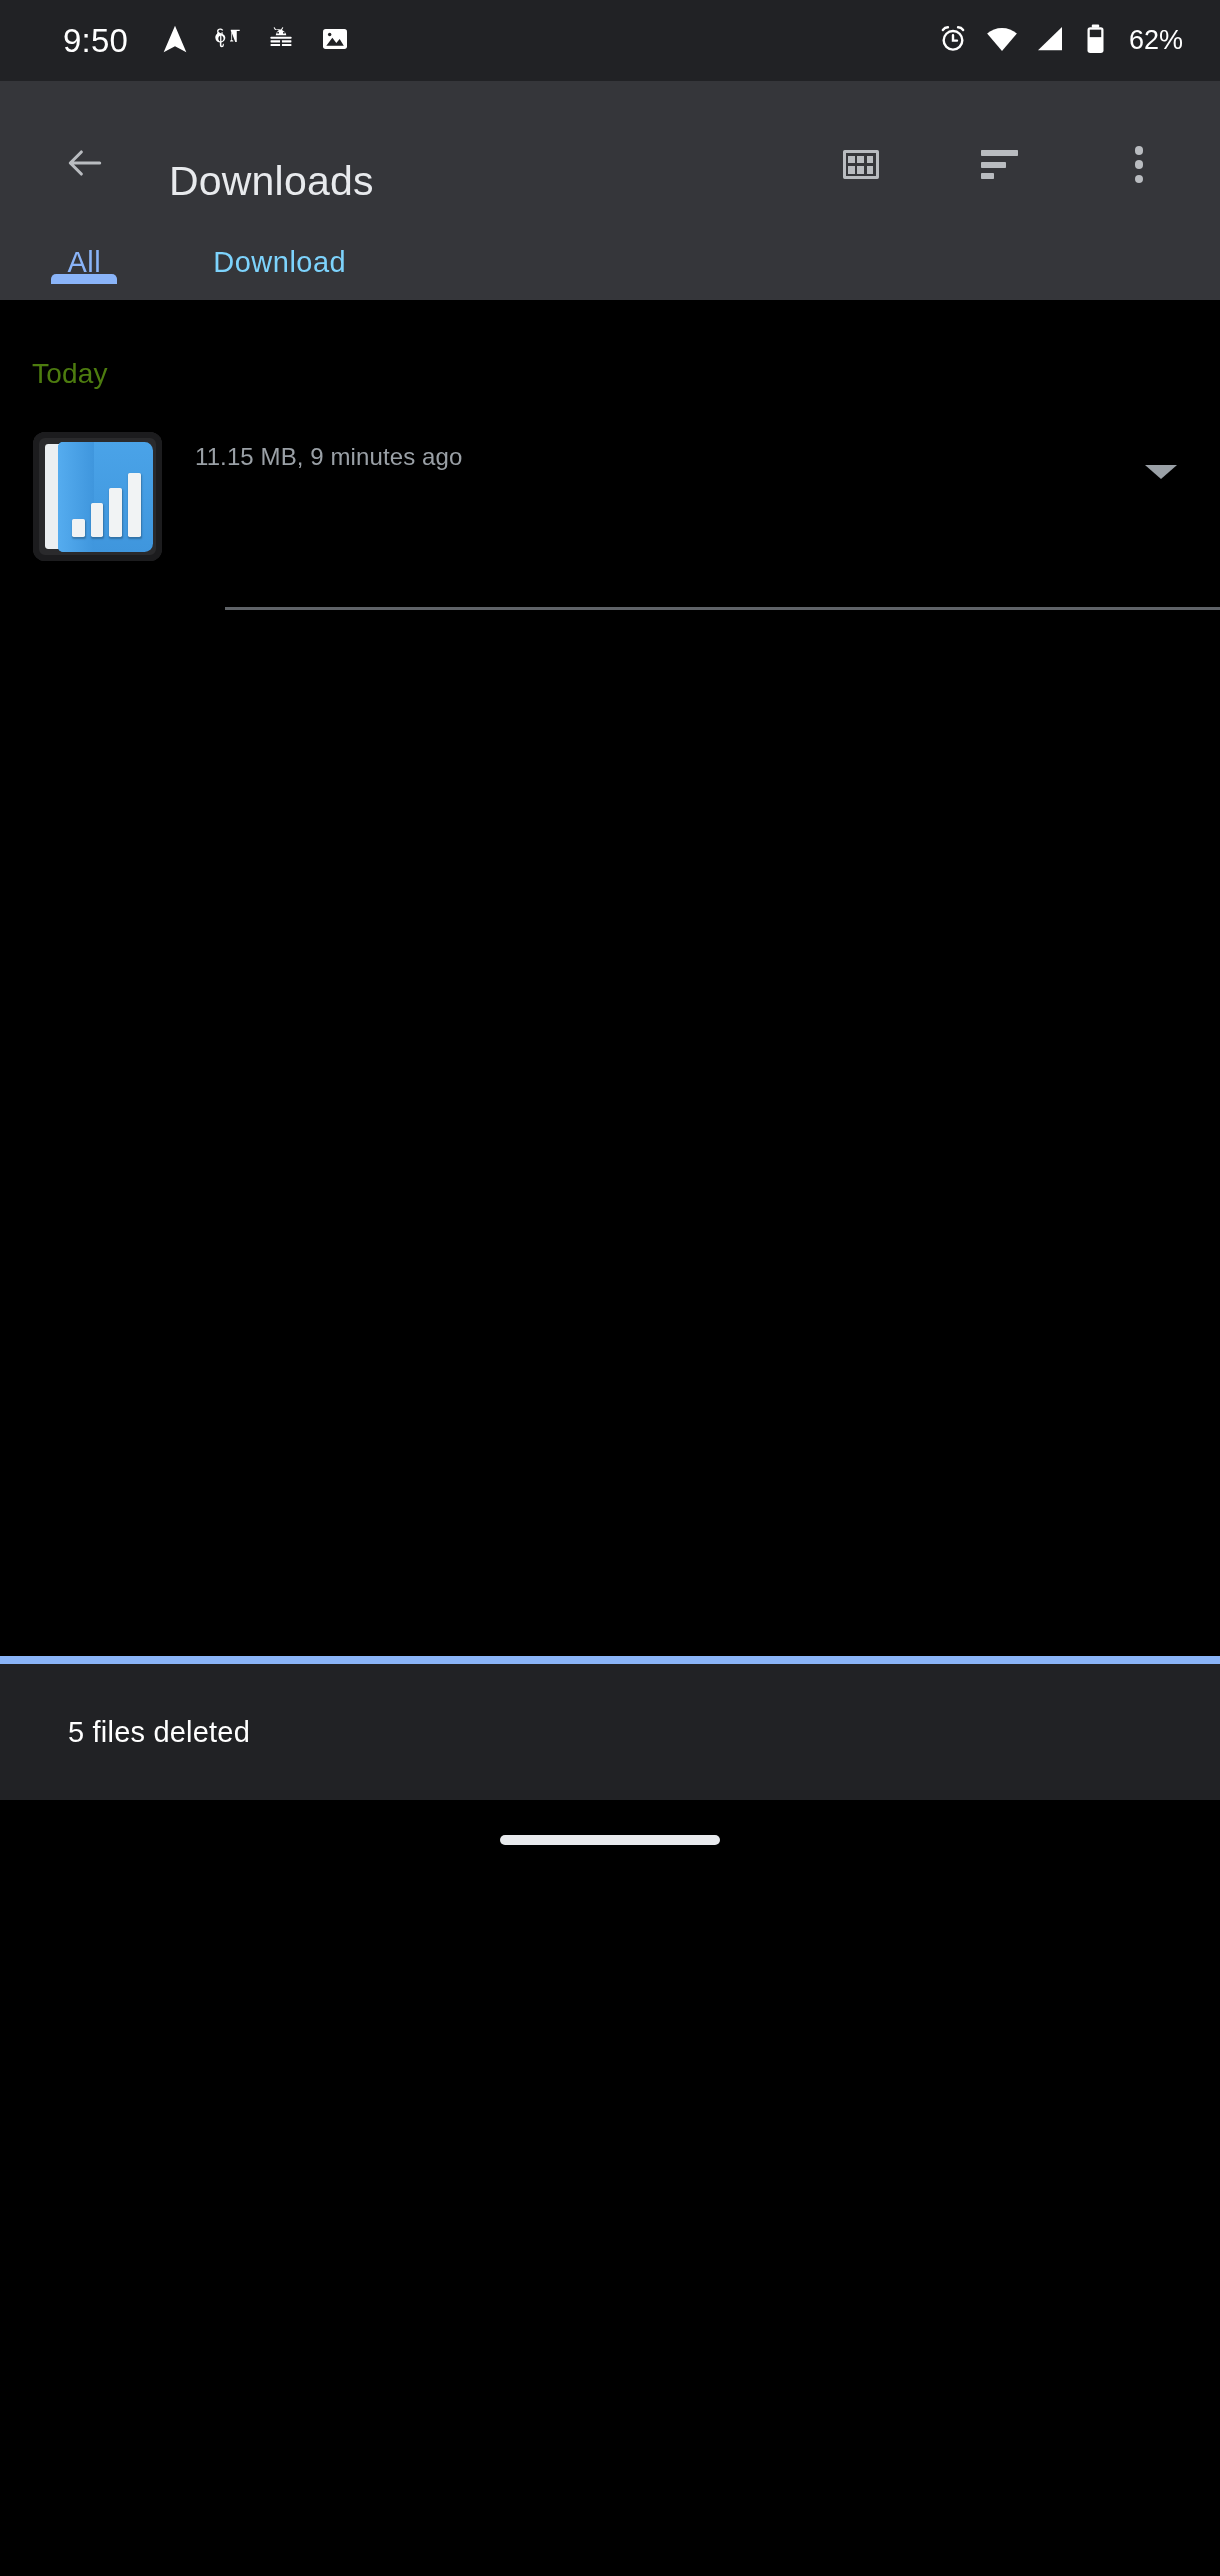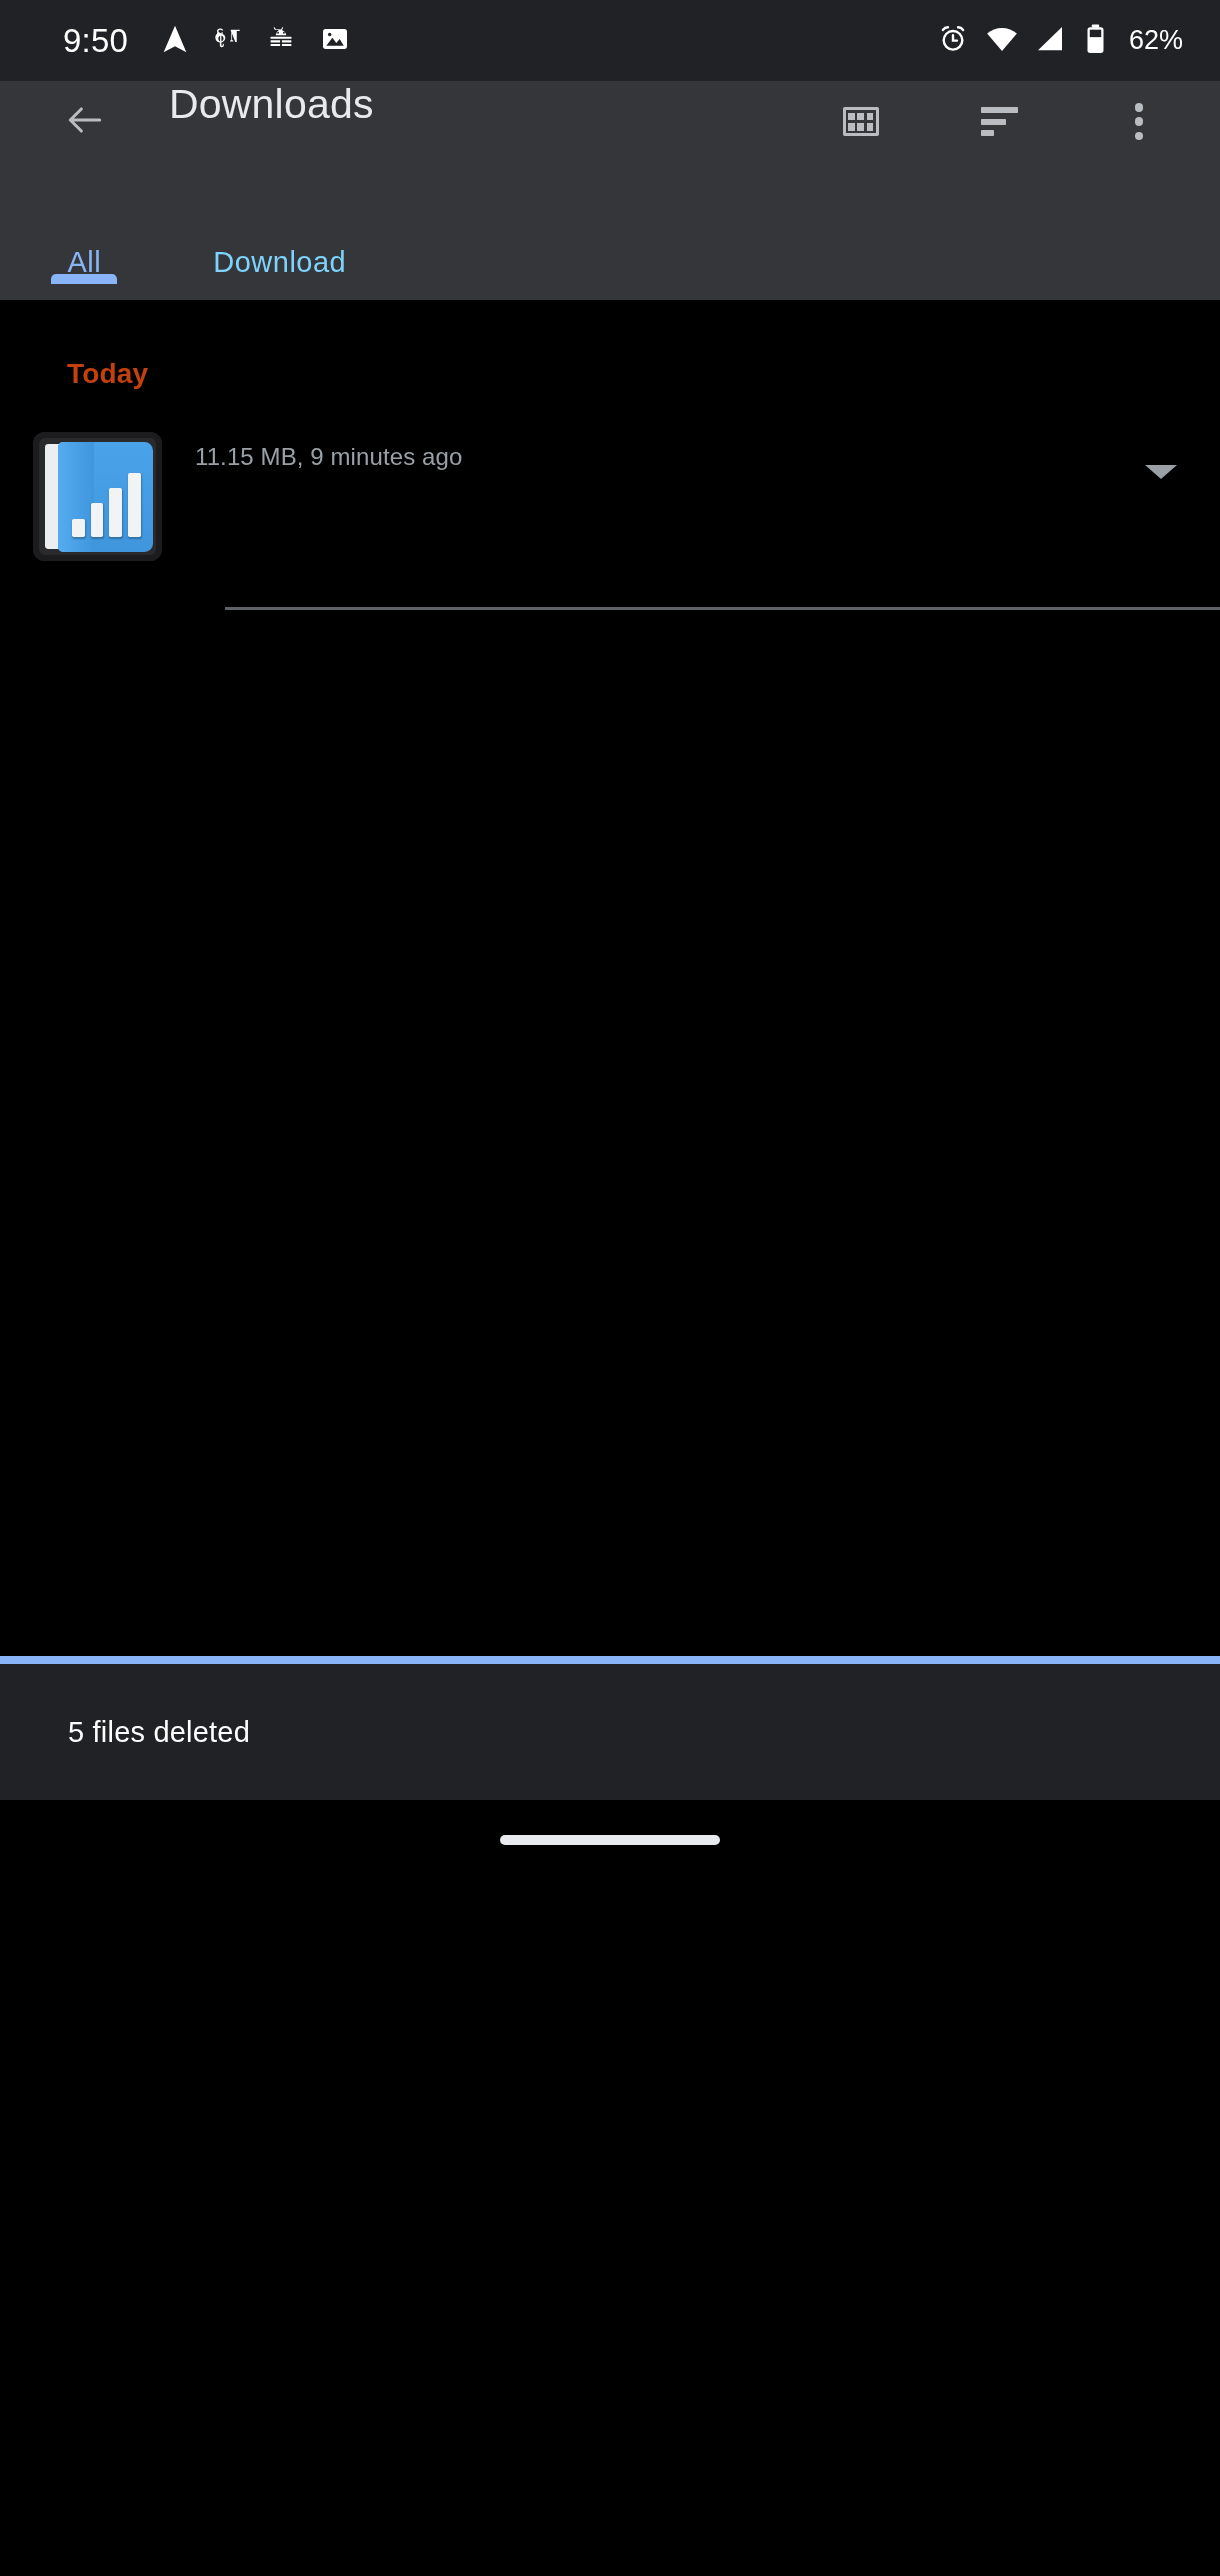--- a/index.html
+++ b/index.html
@@ -61,21 +61,21 @@
 
   
   .appbar {
     background: #35363a;
     flex: 0 0 auto;
     position: relative;
   }
   .appbar-row {
     height: 124px;
     display: flex;
-    align-items: flex-start;
+    align-items: flex-end;
     padding: 0 30.5px 0 44px;
     box-sizing: border-box;
   }
   .icon-btn {
     width: 81px;
     height: 81px;
     display: flex;
     align-items: center;
     justify-content: center;
     flex: 0 0 auto;
@@ -171,24 +171,24 @@
   }
 
   
   .content {
     flex: 1 1 auto;
     background: #000000;
     position: relative;
     overflow: hidden;
   }
   .section-header {
-    color: #c2410c;
+    color: #4d7c0f;
     font-size: 28px;
-    font-weight: 700;
-    padding: 58px 0 0 67px;
+    font-weight: 400;
+    padding: 58px 0 0 32px;
     letter-spacing: 0.2px;
   }
 
   .file-row {
     display: flex;
     align-items: flex-start;
     padding: 39px 0 0 0;
     cursor: pointer;
   }
   .file-thumb-wrap {

